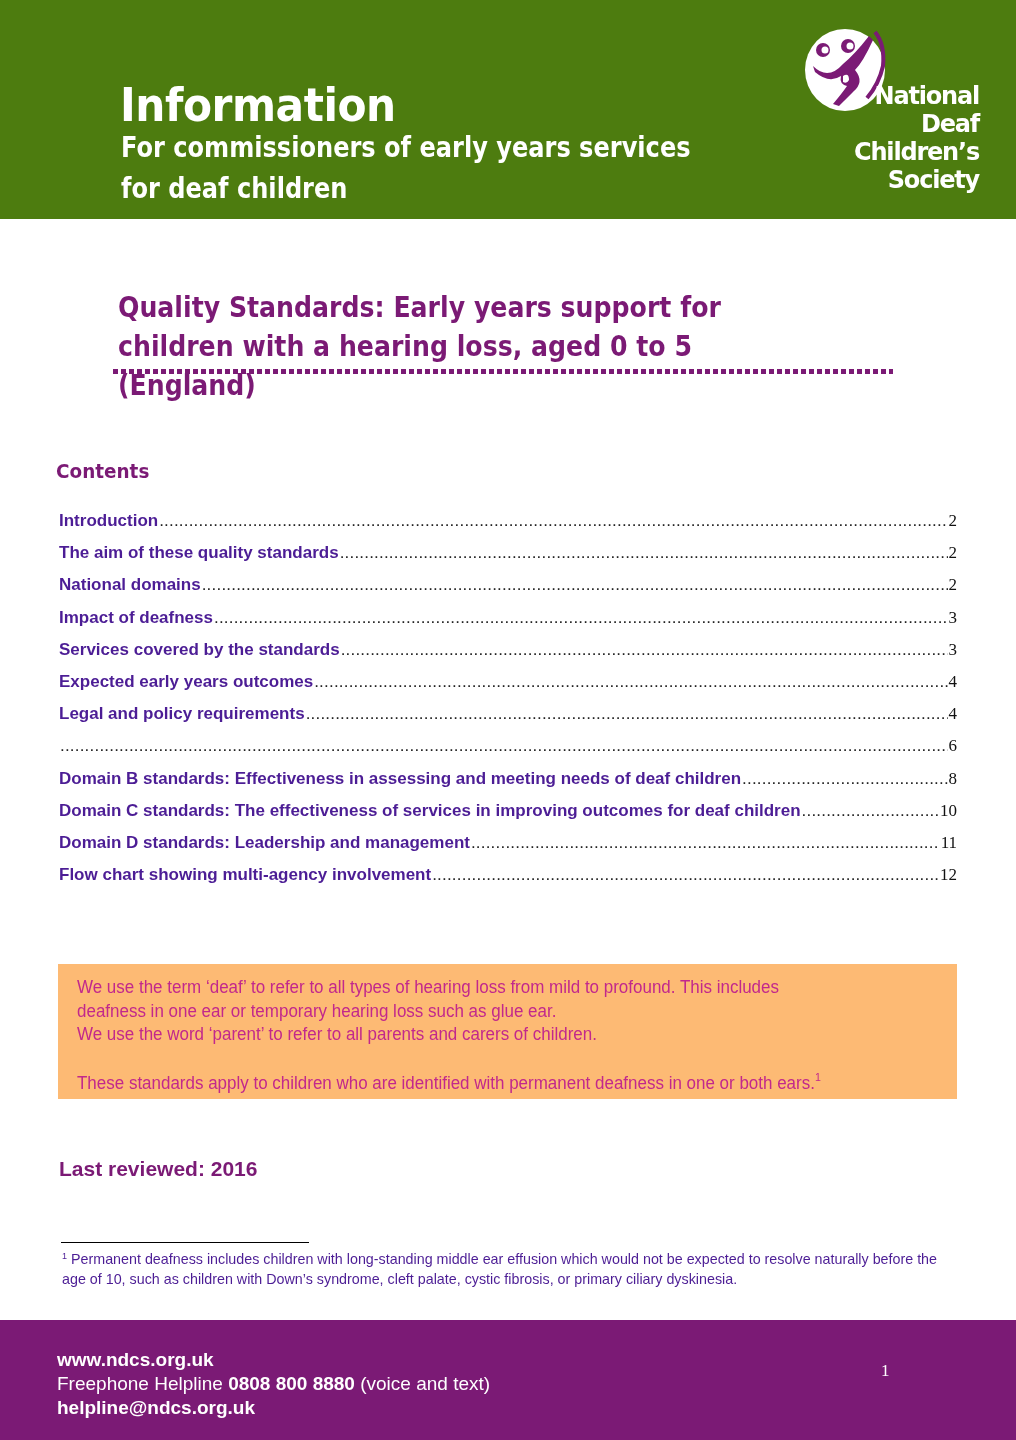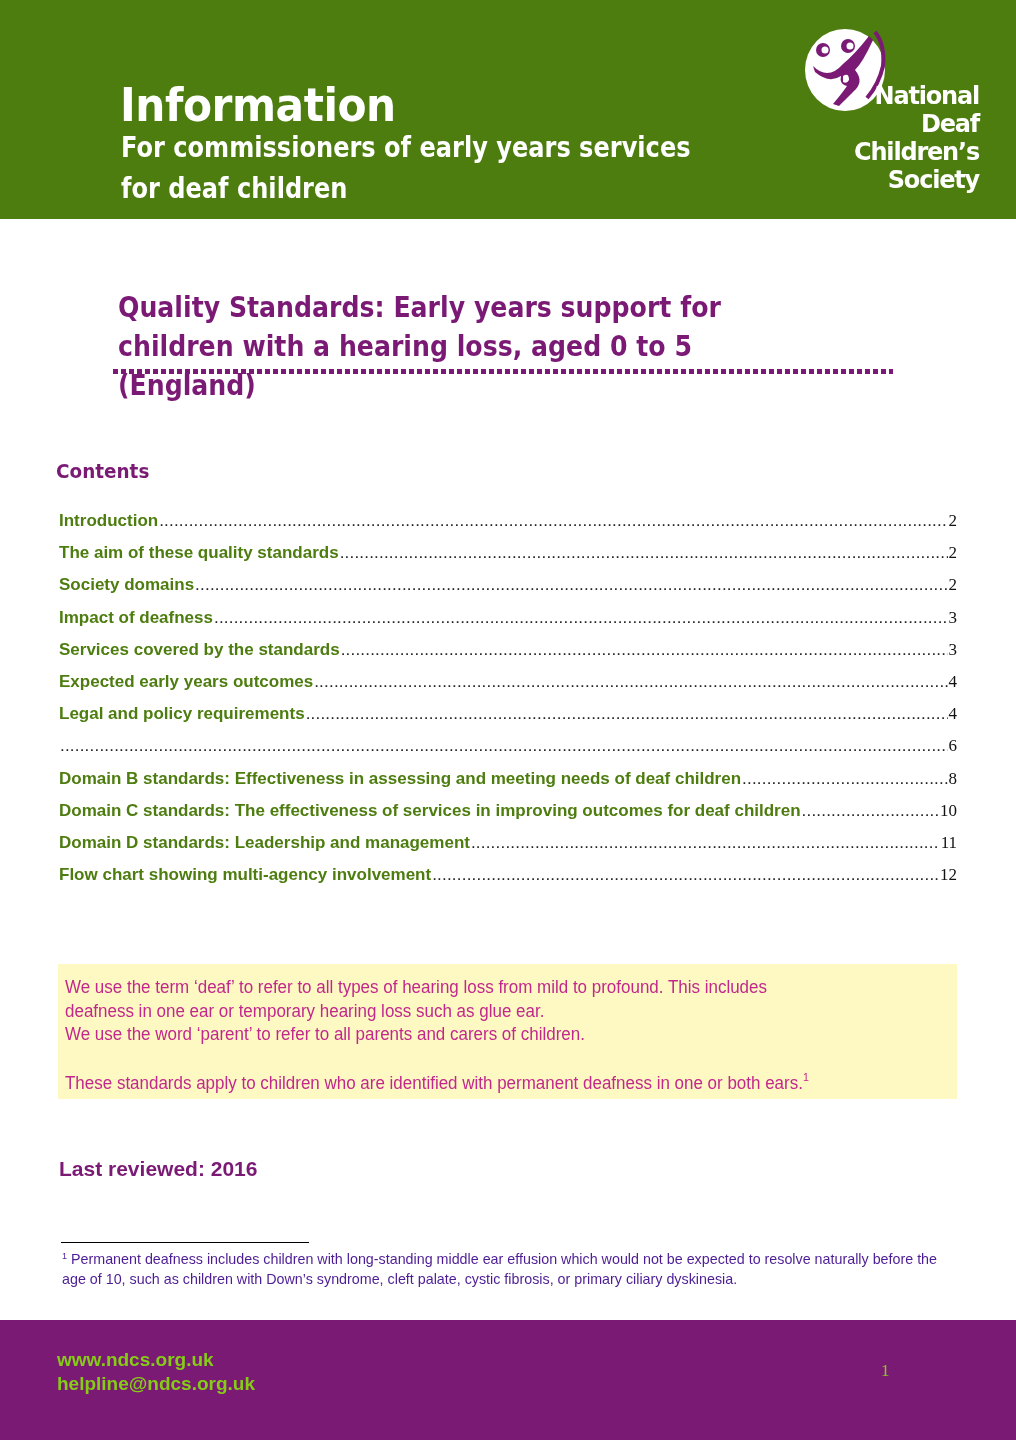--- a/index.html
+++ b/index.html
@@ -42,35 +42,35 @@
       position: absolute; left: 56px; top: 459px;
       color: #7b1a75; font-weight: bold; font-size: 20px;
       font-family: "DejaVu Sans", sans-serif; transform: scaleX(0.92); transform-origin: left;
     }
     .toc { position: absolute; left: 59px; top: 511px; width: 898px; }
     .toc-row {
       display: flex; align-items: baseline; height: 32.2px; cursor: pointer;
       font-size: 17px; text-decoration: none;
     }
     .toc-label {
-      color: #4d7c0f; font-weight: bold; white-space: nowrap;
+      color: #4c1d95; font-weight: bold; white-space: nowrap;
       font-family: "Liberation Sans", sans-serif;
     }
     .toc-leader {
       flex: 1; overflow: hidden; white-space: nowrap; color: #222;
       font-size: 17px; letter-spacing: 0.2px; margin: 0 1px;
     }
     .toc-leader::before {
       content: "................................................................................................................................................................................................................................";
     }
     .toc-page { color: #111; font-size: 17px; font-family: "Liberation Serif", serif; }
 
     .note-box {
       position: absolute; left: 58px; top: 964px; width: 899px; height: 135px;
-      background: #fef9c3; padding: 12px 0 0 7px;
+      background: #fdba74; padding: 12px 0 0 19px;
       color: #c2288c; font-size: 17.5px; line-height: 23.5px;
       font-family: "Liberation Sans", sans-serif;
     }
     .note-box p { margin: 0; transform: scaleX(0.97); transform-origin: left; white-space: nowrap; }
     .note-box .gap { margin-top: 19px; }
     .note-box sup { font-size: 11px; vertical-align: 8px; }
 
     .last-reviewed {
       position: absolute; left: 59px; top: 1157px;
       color: #7b1a75; font-weight: bold; font-size: 21px;
@@ -79,21 +79,21 @@
     .footnote-rule { position: absolute; left: 61px; top: 1242px; width: 248px; height: 1px; background: #000; }
     .footnote {
       position: absolute; left: 62px; top: 1247px; width: 900px;
       color: #4c1d95; font-size: 14.3px; line-height: 19.5px;
       font-family: "Liberation Sans", sans-serif;
     }
     .footnote sup { font-size: 9px; vertical-align: 5px; }
 
     .footer {
       position: absolute; left: 0; top: 1320px; width: 1016px; height: 120px;
-      background: #7b1a75; color: #84cc16;
+      background: #7b1a75; color: #ffffff;
     }
     .footer-lines {
       position: absolute; left: 57px; top: 28px; font-size: 19px; line-height: 24px;
       font-family: "Liberation Sans", sans-serif;
     }
     .footer-lines .b { font-weight: bold; }
     .footer-lines span { display: inline; }
     .page-num {
       position: absolute; left: 881px; top: 41px; font-size: 17px;
       font-family: "Liberation Serif", serif;
@@ -134,21 +134,21 @@
     <span class="toc-label">Introduction</span>
     <span class="toc-leader"></span>
     <span class="toc-page">2</span>
   </a>
   <a class="toc-row">
     <span class="toc-label">The aim of these quality standards</span>
     <span class="toc-leader"></span>
     <span class="toc-page">2</span>
   </a>
   <a class="toc-row">
-    <span class="toc-label">Society domains</span>
+    <span class="toc-label">National domains</span>
     <span class="toc-leader"></span>
     <span class="toc-page">2</span>
   </a>
   <a class="toc-row">
     <span class="toc-label">Impact of deafness</span>
     <span class="toc-leader"></span>
     <span class="toc-page">3</span>
   </a>
   <a class="toc-row">
     <span class="toc-label">Services covered by the standards</span>
@@ -199,16 +199,17 @@
 </div>
 
 <div class="last-reviewed">Last reviewed: 2016</div>
 
 <div class="footnote-rule"></div>
 <div class="footnote"><sup>1</sup> <span>Permanent deafness includes children with long-standing middle ear effusion which would not be expected to resolve naturally before the age of 10, such as children with Down’s syndrome, cleft palate, cystic fibrosis, or primary ciliary dyskinesia.</span></div>
 
 <div class="footer">
   <div class="footer-lines">
     <div class="b">www.ndcs.org.uk</div>
+    <div><span>Freephone Helpline </span><span class="b">0808 800 8880</span><span> (voice and text)</span></div>
     <div class="b">helpline@ndcs.org.uk</div>
   </div>
   <div class="page-num">1</div>
 </div>
 
 </body></html>

